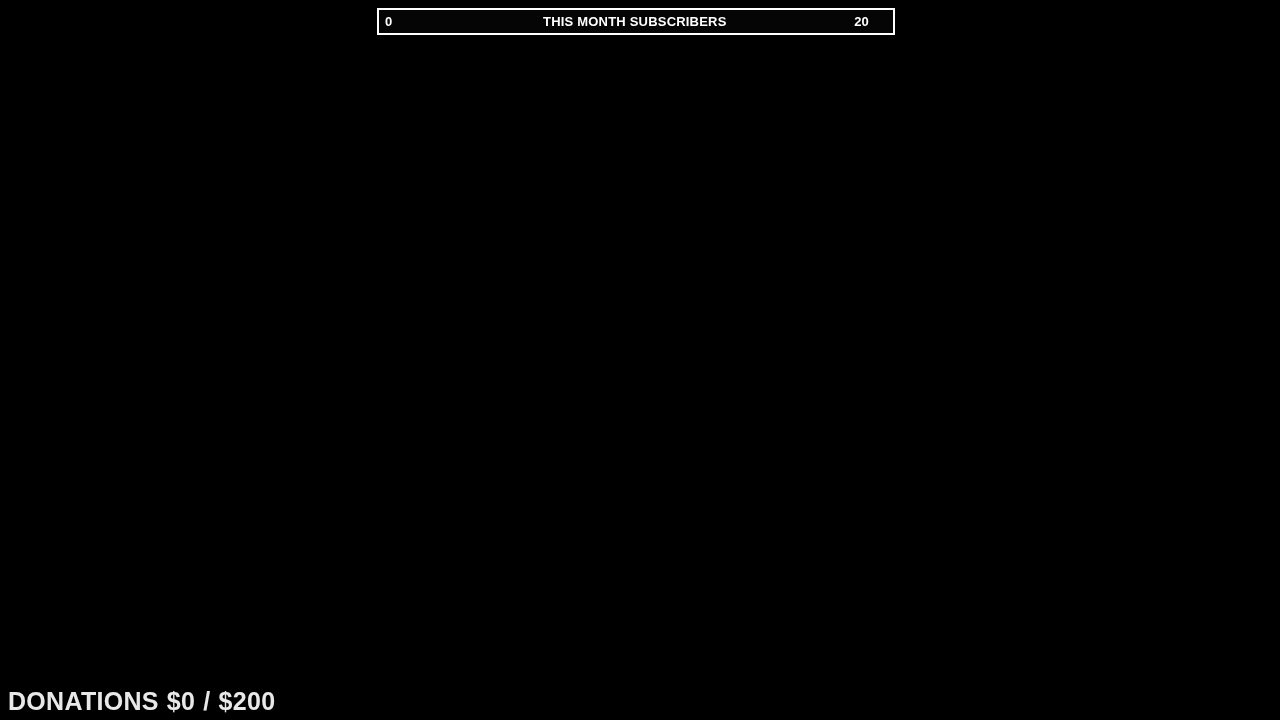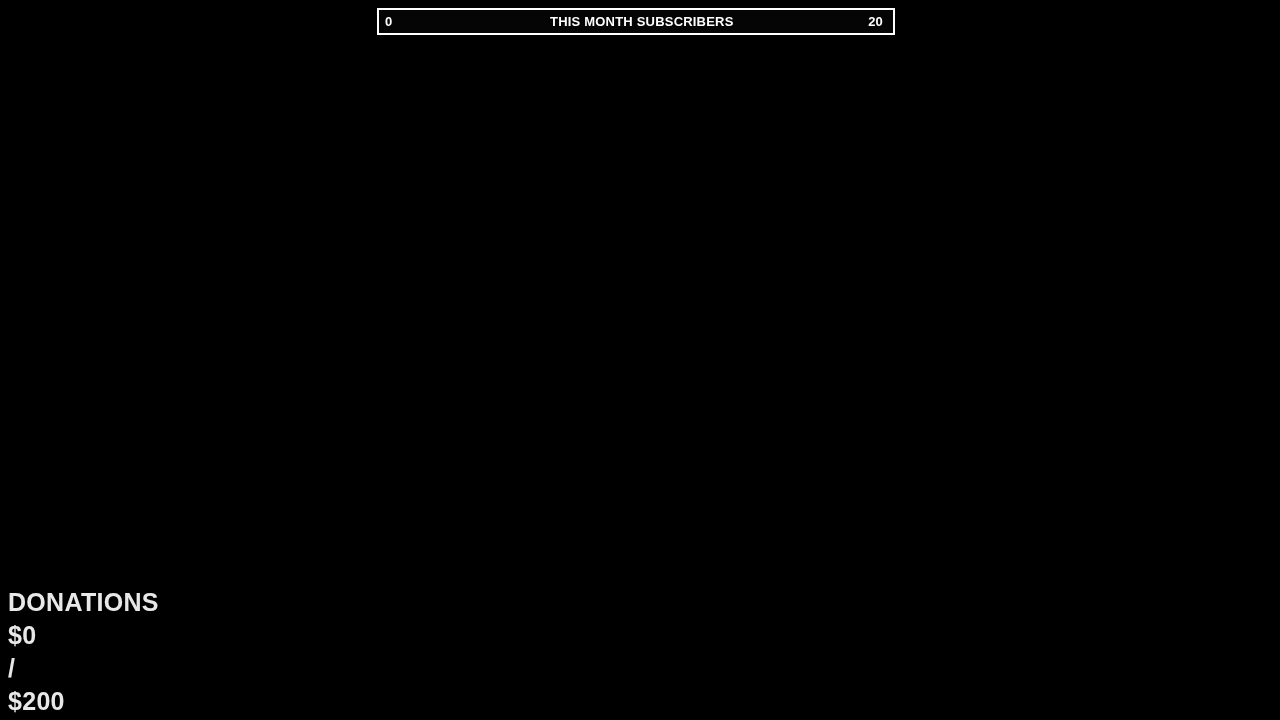--- a/index.html
+++ b/index.html
@@ -49,33 +49,32 @@
   }
   #goal-min {
     padding-left: 6px;
   }
   #goal-label {
     flex: 1;
     text-align: center;
     padding-left: 23px;
   }
   #goal-max {
-    padding-right: 10px;
+    padding-right: 24px;
   }
 
   
   #donation-bar {
     position: absolute;
     left: 8px;
     bottom: 6px;
     display: flex;
     align-items: baseline;
     gap: 8px;
     white-space: nowrap;
-    flex-direction: column;
   }
   #donation-bar .dono-text {
     font-size: 25px;
     font-weight: bold;
     color: #e8e8e8;
     letter-spacing: 0.3px;
     line-height: 1;
     text-shadow: 1px 1px 0 #000;
   }
 </style>

